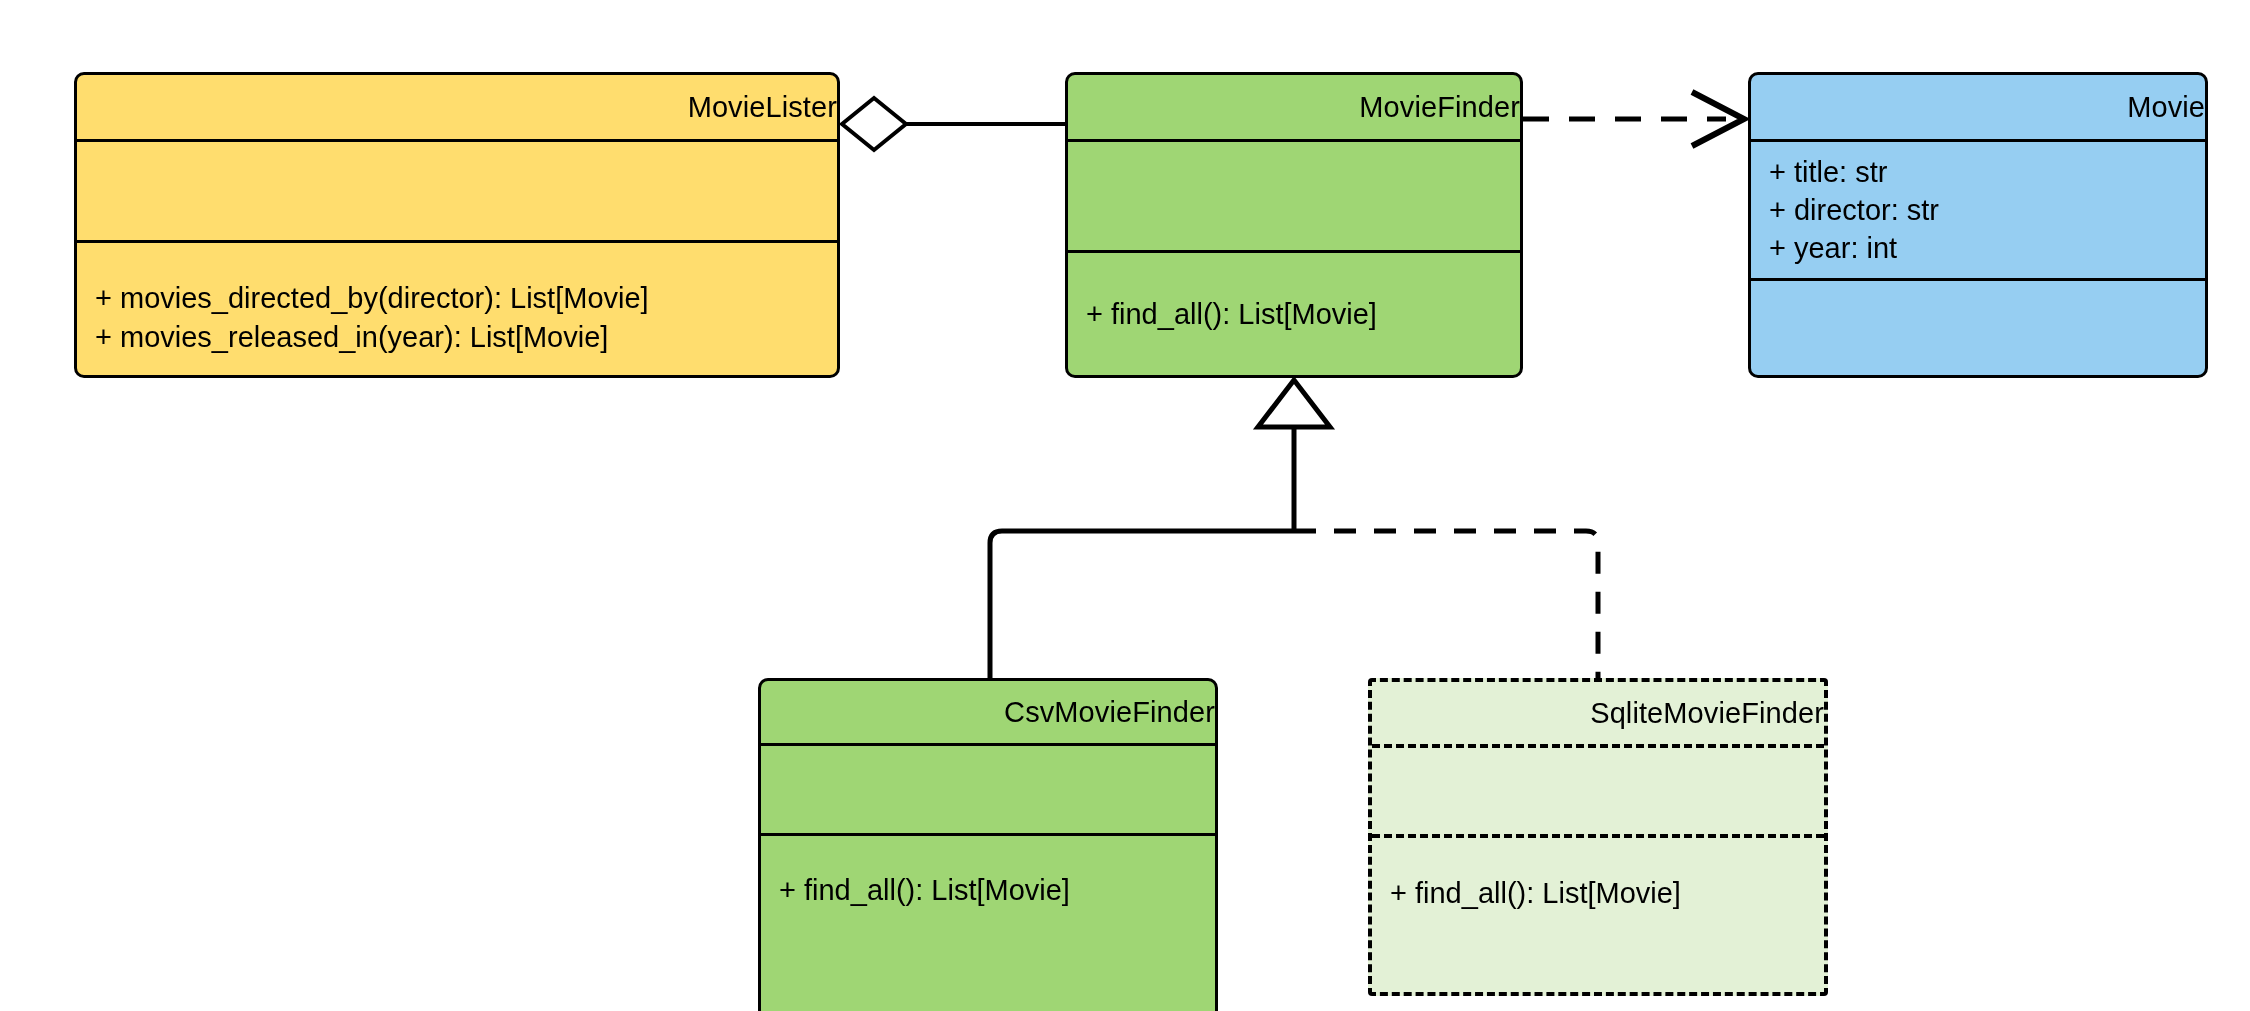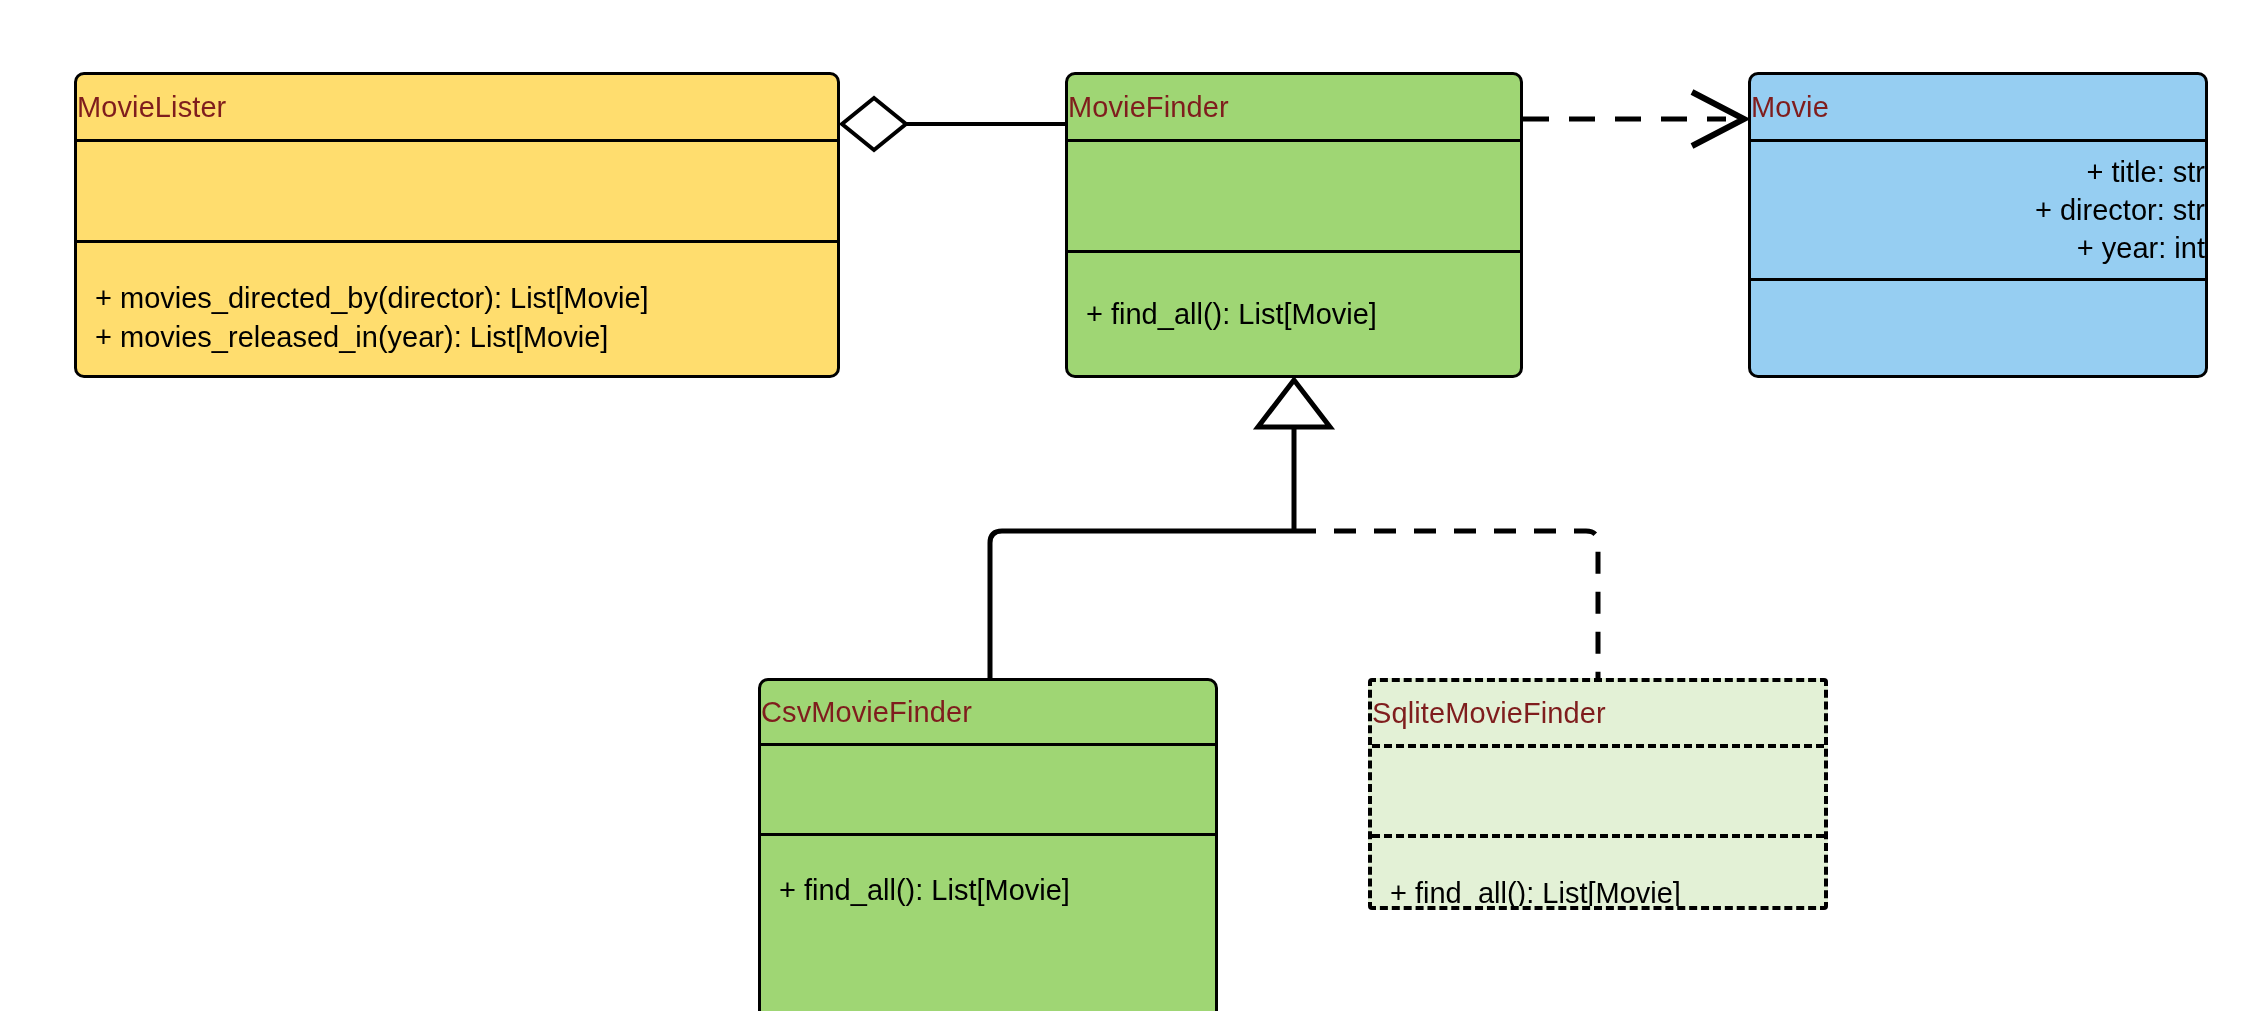--- a/index.html
+++ b/index.html
@@ -48,23 +48,23 @@
     flex-direction: column;
     justify-content: center;
   }
   .compartment.divided {
     border-top: 3px solid #000000;
   }
   .dashed .compartment.divided {
     border-top: 4px dashed #000000;
   }
   .class-name {
-    text-align: left;
+    text-align: right;
     font-size: 29px;
-    color: #7f1d1d;
+    color: #000000;
     line-height: 1.25;
     letter-spacing: 0.1px;
   }
   .member {
     font-size: 29px;
     color: #000000;
     line-height: 1.32;
     padding-left: 18px;
     white-space: nowrap;
   }
@@ -127,39 +127,39 @@
     <div class="compartment divided" style="height:111px;"></div>
     <div class="compartment divided members" style="height:125px;">
       <div class="member">+ find_all(): List[Movie]</div>
     </div>
   </div>
 
   <div class="uml-class" style="left:1748px; top:72px; width:460px; height:306px; background:#96cef2;">
     <div class="compartment" style="height:64px;border-radius:30px;">
       <div class="class-name">Movie</div>
     </div>
-    <div class="compartment divided members" style="height:139px;text-align:right;">
+    <div class="compartment divided members" style="height:139px;">
       <div class="member">+ title: str</div>
       <div class="member">+ director: str</div>
       <div class="member">+ year: int</div>
     </div>
     <div class="compartment divided" style="height:97px;"></div>
   </div>
 
   <div class="uml-class" style="left:758px; top:678px; width:460px; height:348px; background:#9fd674;">
     <div class="compartment" style="height:62px;">
       <div class="class-name">CsvMovieFinder</div>
     </div>
     <div class="compartment divided" style="height:90px;"></div>
     <div class="compartment divided members" style="height:112px;">
       <div class="member">+ find_all(): List[Movie]</div>
     </div>
   </div>
 
-  <div class="uml-class dashed" style="left:1368px; top:678px; width:460px; height:232px; background:#e3f1d6;">
+  <div class="uml-class dashed" style="left:1368px; top:678px; width:460px; height:318px; background:#e3f1d6;">
     <div class="compartment" style="height:62px;">
       <div class="class-name">SqliteMovieFinder</div>
     </div>
     <div class="compartment divided" style="height:90px;"></div>
     <div class="compartment divided members" style="height:114px;">
       <div class="member">+ find_all(): List[Movie]</div>
     </div>
   </div>
 
 </div>

